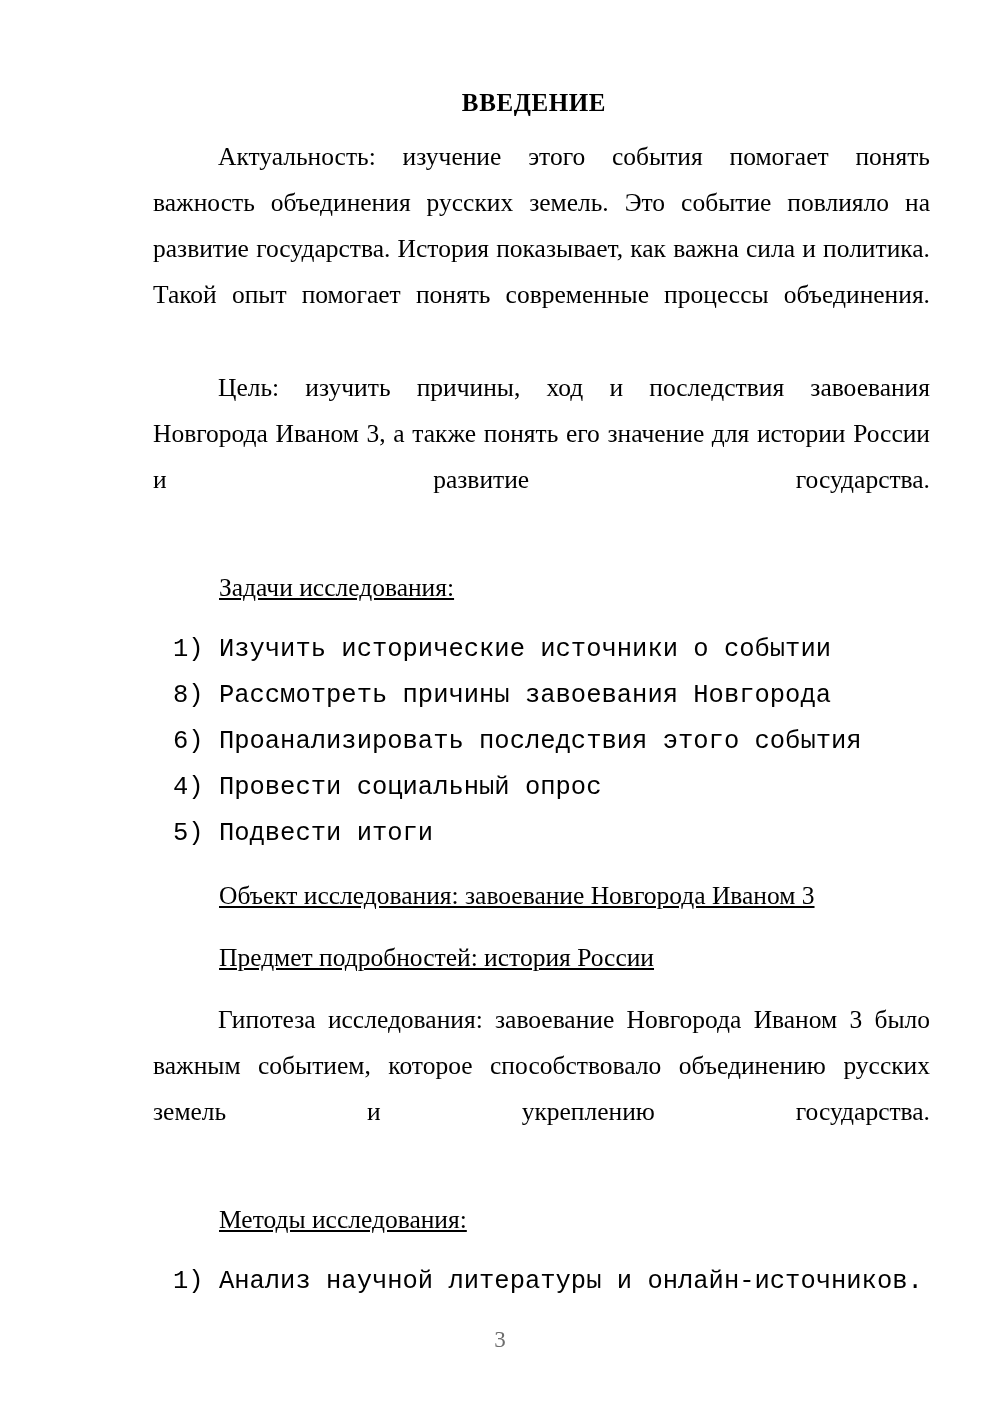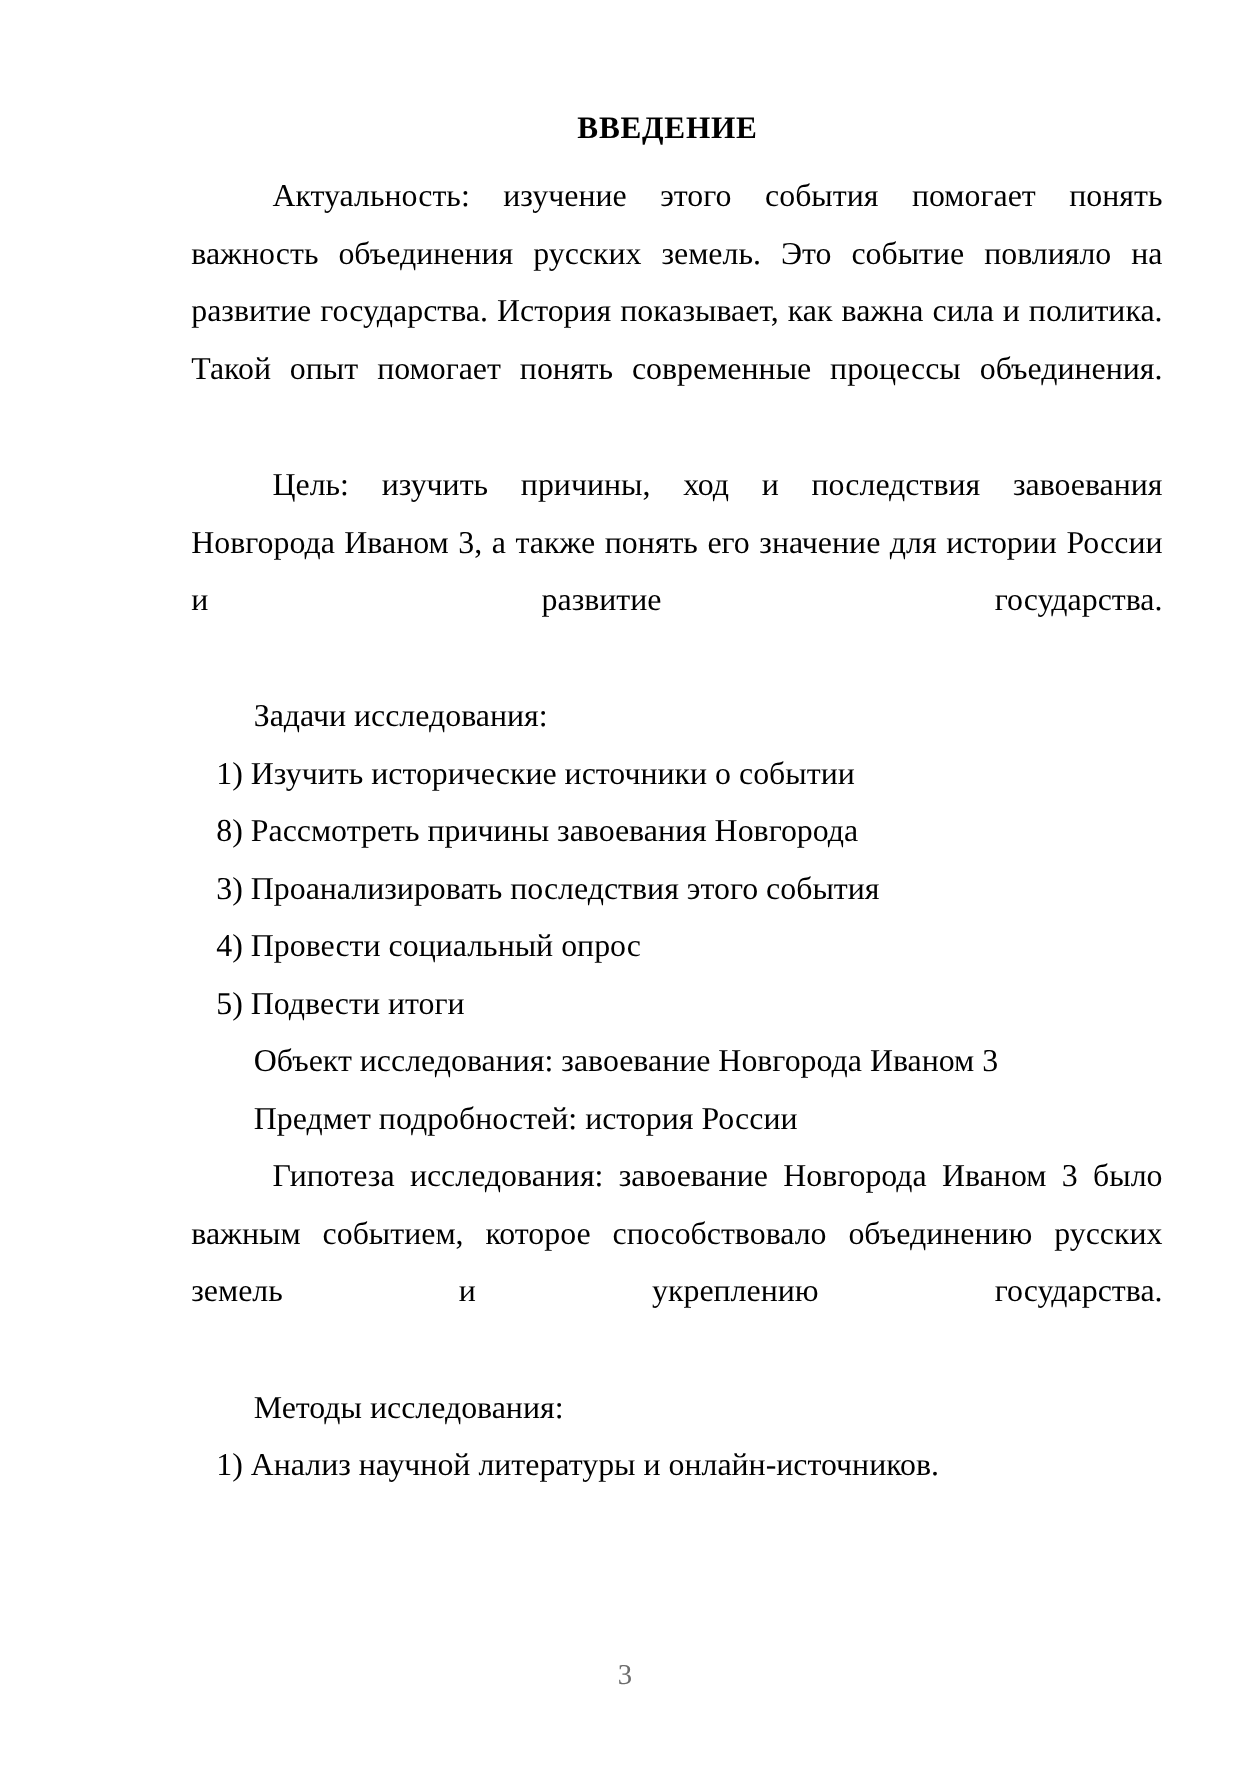--- a/index.html
+++ b/index.html
@@ -57,37 +57,39 @@
     content: "";
     display: inline-block;
     width: 100%;
   }
 
   .single-line {
     font-size: 25.5px;
     line-height: 46px;
     text-align: left;
     text-indent: 65px;
-    margin: 0;
+    margin: 16px;
     white-space: nowrap;
+    text-decoration: underline;
   }
 
   .list {
     list-style: none;
     margin: 0;
     padding: 0;
   }
 
   .list-item {
     font-size: 25.5px;
     line-height: 46px;
     text-align: left;
     margin: 0;
     padding-left: 35px;
     white-space: nowrap;
+    font-family: Liberation Mono, monospace;
   }
 
   .page-number {
     position: absolute;
     left: 0;
     top: 1326px;
     width: 1000px;
     text-align: center;
     font-size: 23px;
     line-height: 28px;
@@ -106,21 +108,21 @@
     <p class="para">Актуальность: изучение этого события помогает понять важность объединения русских земель. Это событие повлияло на развитие государства. История показывает, как важна сила и политика. Такой опыт помогает понять современные процессы объединения.</p>
 
 
     <p class="para">Цель: изучить причины, ход и последствия завоевания Новгорода Иваном 3, а также понять его значение для истории России и развитие государства.</p>
 
     <p class="single-line">Задачи исследования:</p>
 
     <ul class="list">
       <li class="list-item">1) Изучить исторические источники о событии</li>
       <li class="list-item">8) Рассмотреть причины завоевания Новгорода</li>
-      <li class="list-item">3) Проанализировать последствия этого события</li>
+      <li class="list-item">6) Проанализировать последствия этого события</li>
       <li class="list-item">4) Провести социальный опрос</li>
       <li class="list-item">5) Подвести итоги</li>
     </ul>
 
     <p class="single-line">Объект исследования: завоевание Новгорода Иваном 3</p>
 
     <p class="single-line">Предмет подробностей: история России</p>
 
     <p class="para">Гипотеза исследования: завоевание Новгорода Иваном 3 было важным событием, которое способствовало объединению русских земель и укреплению государства.</p>
 

